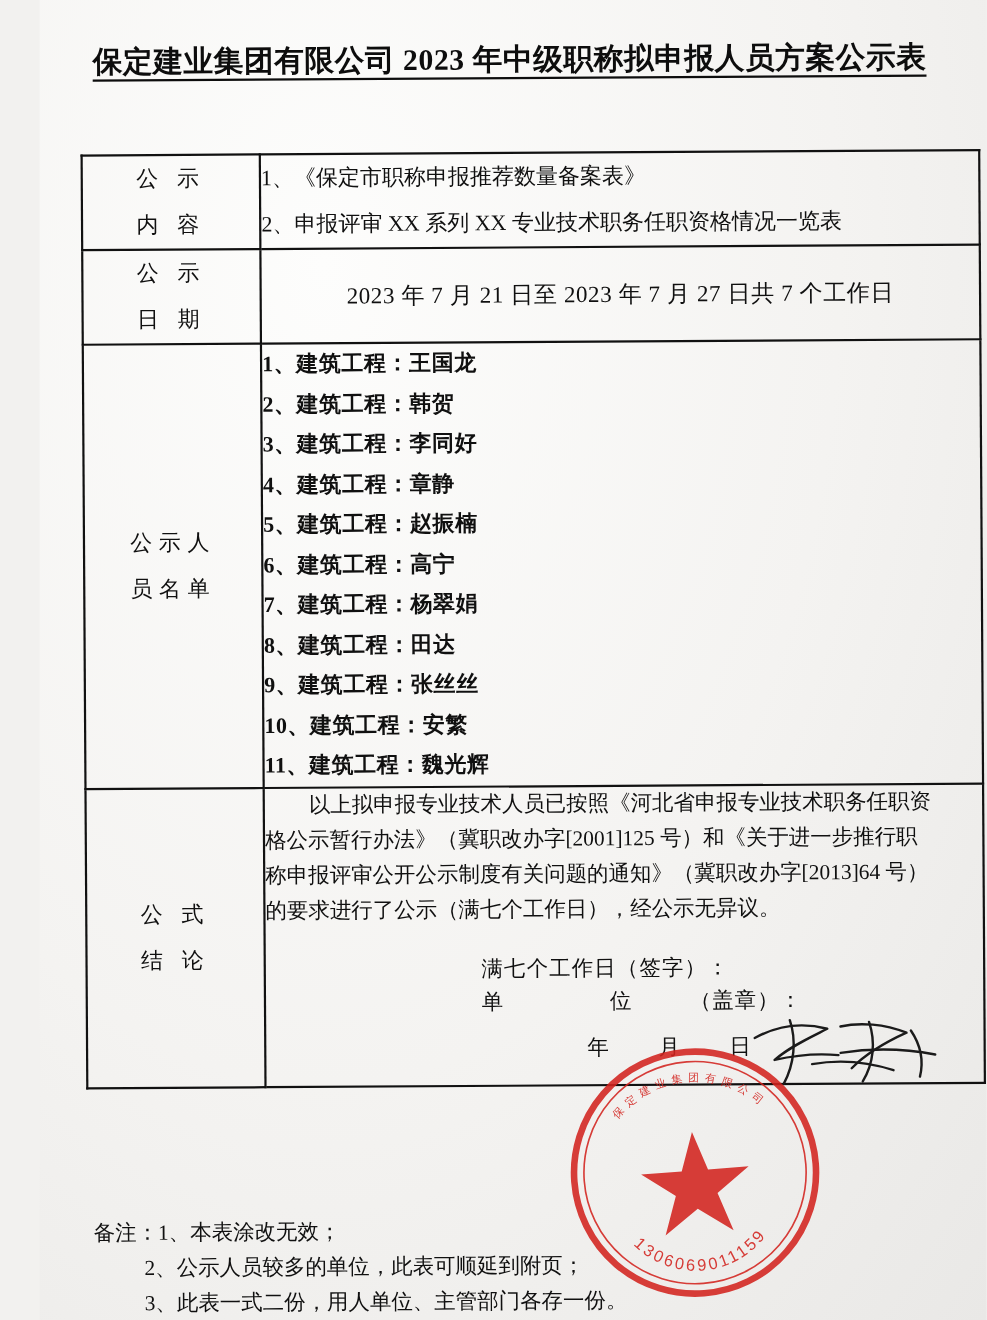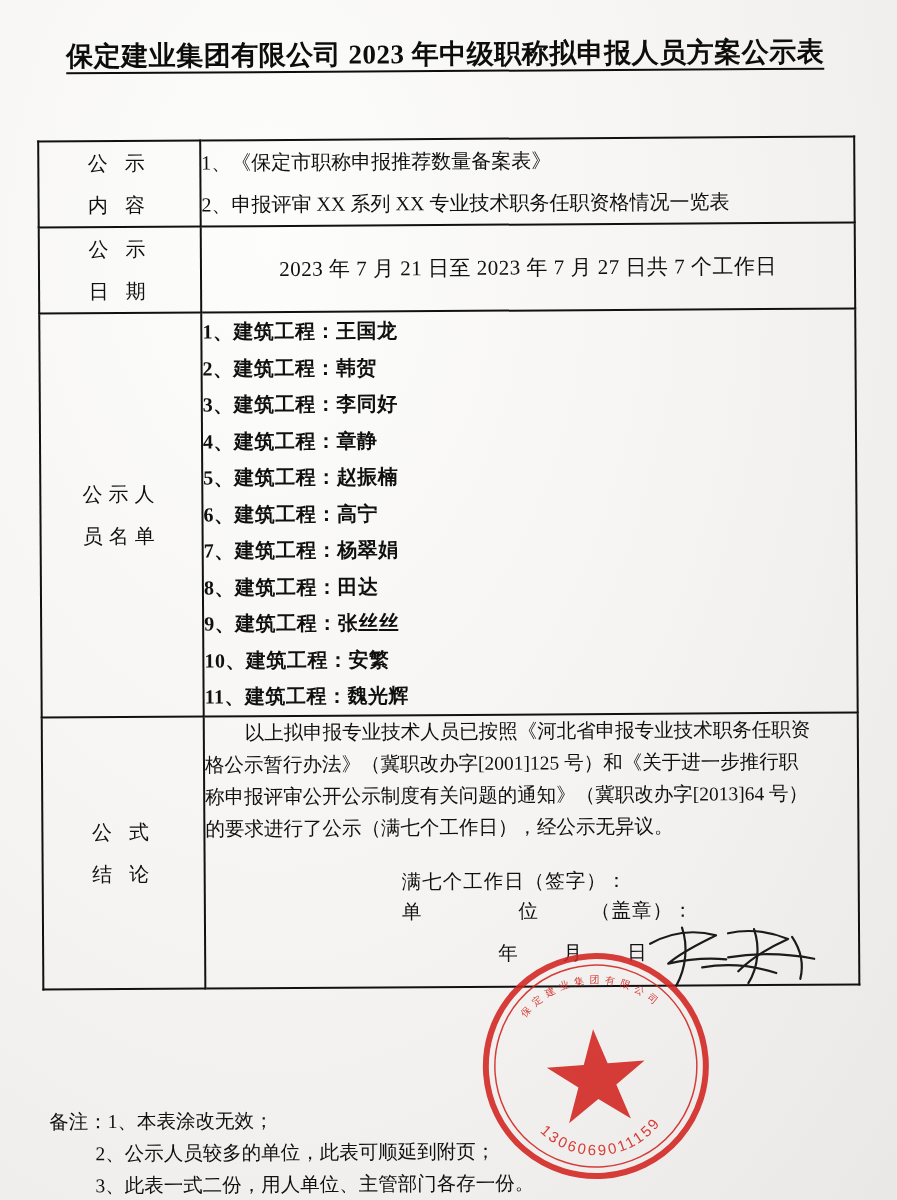--- a/index.html
+++ b/index.html
@@ -14,20 +14,21 @@
     color: #101010;
     overflow: hidden;
     position: relative;
   }
   
   .sheet {
     position: absolute;
     inset: 0;
     background:
       radial-gradient(ellipse at 30% 20%, #fdfdfc 0%, #f4f3f1 55%, #e9e8e6 100%);
+    margin-left: 36px;
   }
   .page {
     position: absolute;
     inset: 0;
     transform: rotate(-0.35deg);
     transform-origin: 50% 50%;
   }
   .doc-title {
     position: absolute;
     top: 36px;

